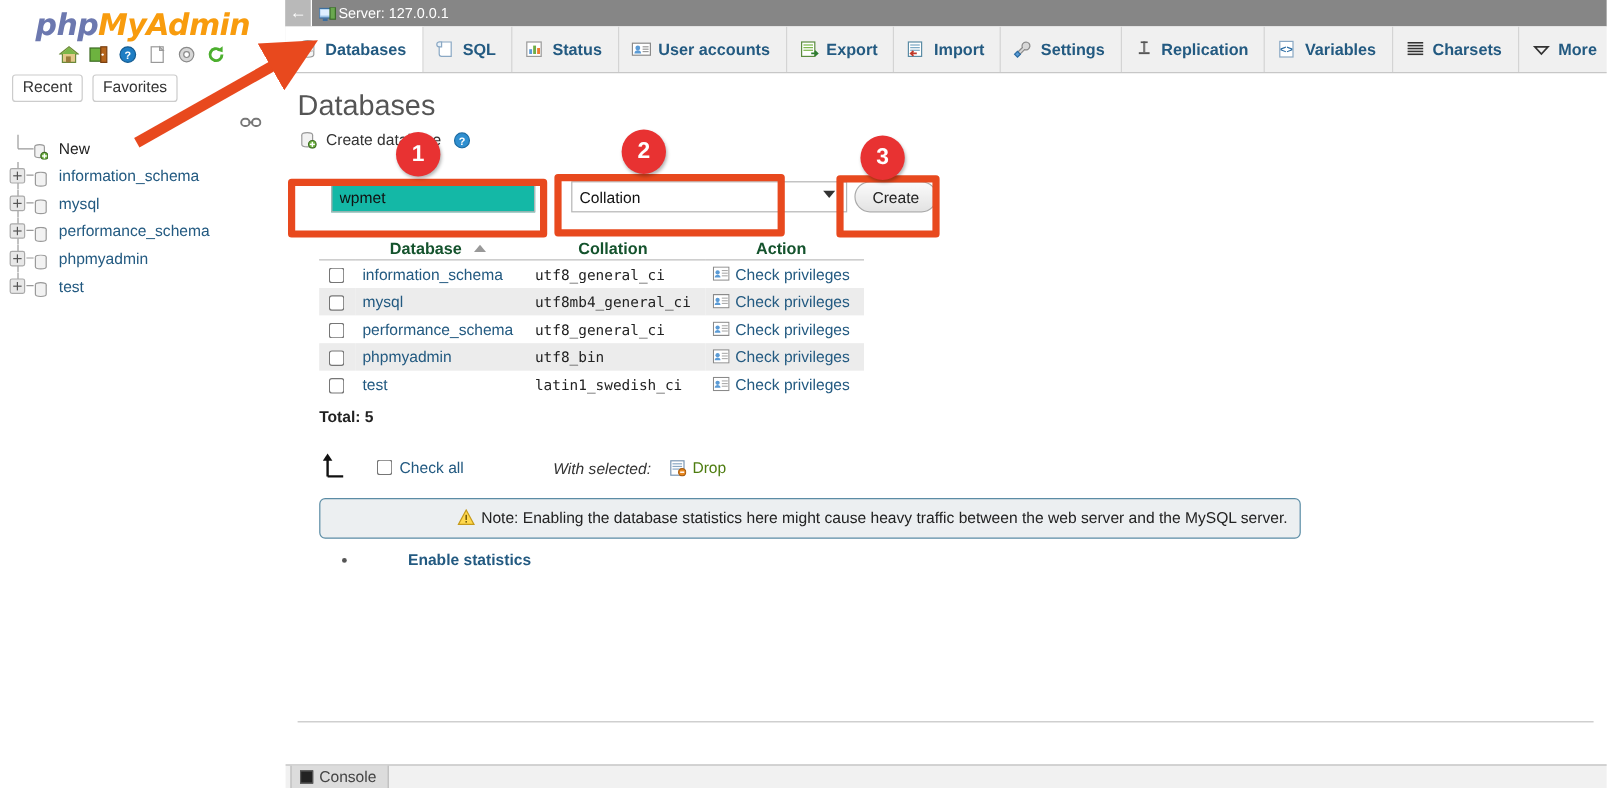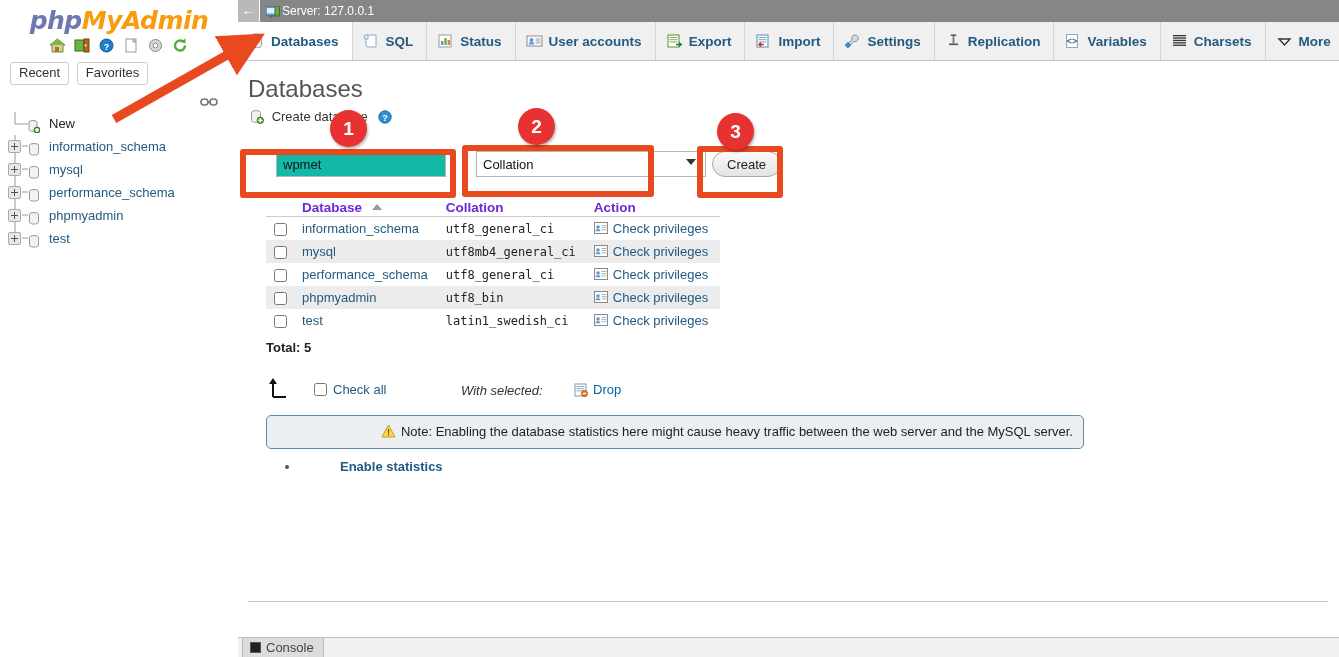--- a/index.html
+++ b/index.html
@@ -126,21 +126,21 @@
   #createbtn {
     position:absolute; left:464px; top:9px; height:26px; padding:0 14px;
     border:1px solid #a9a9a9; border-radius:13px;
     background:linear-gradient(#fbfbfb,#e3e3e3);
     font-size:13px; color:#222; font-family:"Liberation Sans", sans-serif;
   }
 
   
   #dbtable { border-collapse:collapse; margin-left:18px; margin-top:7px; font-size:13px; }
   #dbtable th {
-    text-align:left; font-weight:bold; color:#6d28d9; font-size:13.5px;
+    text-align:center; font-weight:bold; color:#14532d; font-size:13.5px;
     padding:5px 12px 1px 6px; border-bottom:1px solid #ccc; background:#fff;
     white-space:nowrap;
   }
   #dbtable td {
     padding:4px 12px 4px 6px; white-space:nowrap; vertical-align:middle;
   }
   #dbtable tr.odd td { background:#fff; }
   #dbtable tr.even td { background:#ececec; }
   #dbtable td.cbcell { width:30px; padding-left:8px; padding-right:8px; }
   #dbtable td.cbcell input { width:13px; height:13px; margin:0; vertical-align:middle; }
@@ -154,21 +154,21 @@
 
   #total { margin-left:18px; margin-top:8px; font-size:13px; font-weight:bold; color:#222; }
 
   
   #actionrow { position:relative; margin-left:18px; margin-top:26px; height:22px; font-size:13px; }
   #uparrow { position:absolute; left:0; top:-4px; width:32px; height:22px; }
   #actionrow .checkall { position:absolute; left:48px; top:1px; }
   #actionrow .checkall input { width:13px; height:13px; margin:0 6px 0 0; vertical-align:-2px; }
   #actionrow .checkall span { color:#235a81; }
   #actionrow .withsel { position:absolute; left:195px; top:2px; font-style:italic; color:#333; }
-  #actionrow .dropbtn { position:absolute; left:308px; top:1px; color:#0369a1; }
+  #actionrow .dropbtn { position:absolute; left:292px; top:1px; color:#4d7c0f; }
   #actionrow .dropbtn .dropicon { display:inline-block; width:14px; height:14px; vertical-align:-3px; margin-right:5px; }
 
   #note {
     margin-left:18px; margin-top:12px; width:818px;
     border:1px solid #5b8ca5; border-radius:5px; background:#eceff1;
     padding:8px 10px 9px 0; font-size:13px; color:#222;text-align:right;
   }
   #note .warnicon { display:inline-block; width:15px; height:14px; vertical-align:-2px; margin-right:5px; }
 
   #enablelist { margin:10px 0 0 30px; padding:0 0 0 22px; }

